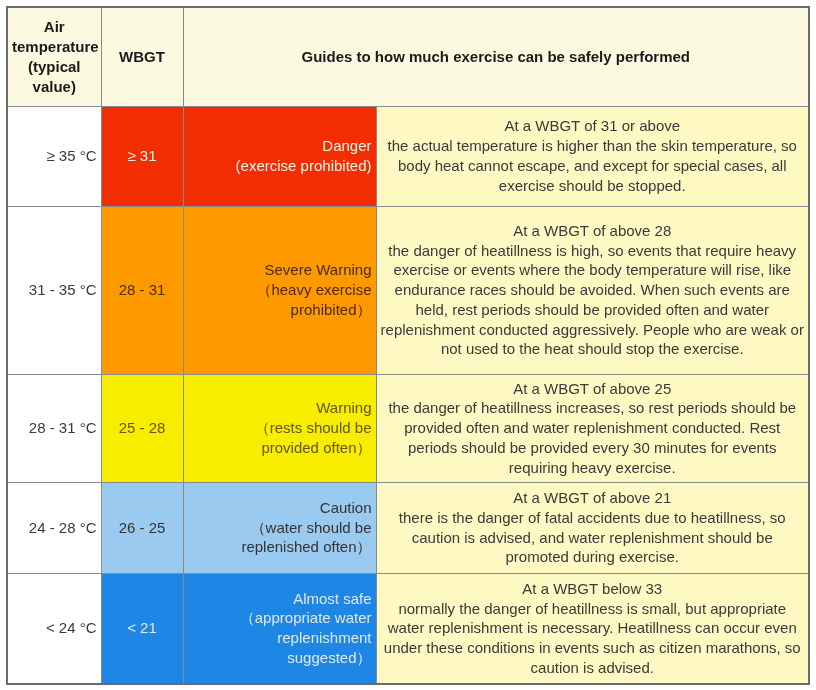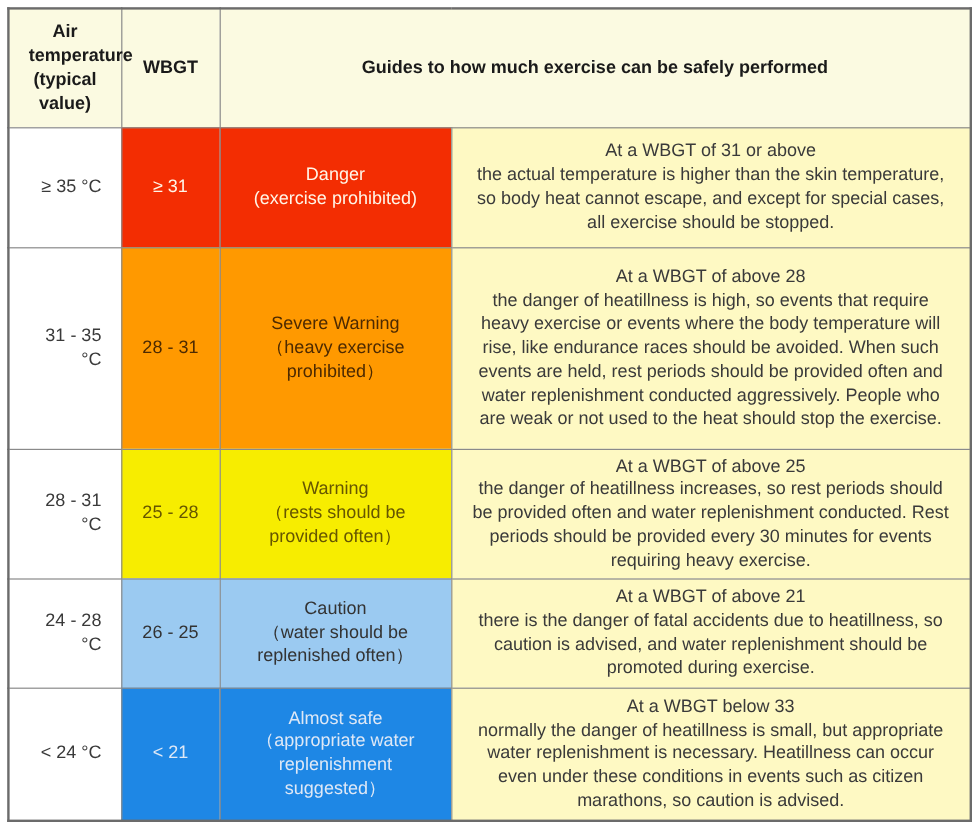--- a/index.html
+++ b/index.html
@@ -21,21 +21,21 @@
     width: 804px;
     border: 2px solid #6b6b6b;
     background: #ffffff;
   }
   table.wbgt td, table.wbgt th {
     border: 1px solid #8a8a8a;
     box-sizing: border-box;
     font-size: 15px;
     line-height: 1.32;
     vertical-align: middle;
-    padding: 2px 16px;
+    padding: 2px 4px;
   }
   col.c-temp  { width: 94px; }
   col.c-wbgt  { width: 82px; }
   col.c-level { width: 193px; }
   col.c-guide { width: auto; }
 
   tr.h-header { height: 99px; }
   tr.r0 { height: 100px; }
   tr.r1 { height: 168px; }
   tr.r2 { height: 108px; }
@@ -53,21 +53,21 @@
     background: #ffffff;
     color: #3a3a3a;
     text-align: right;
     margin-top: 10px;
   }
   td.wbgt {
     text-align: center;
     white-space: pre-line;
   }
   td.level {
-    text-align: center;
+    text-align: right;
     padding-left: 10px;
     padding-right: 6px;
     white-space: pre-line;
     margin-left: 16px;
   }
   td.guide {
     background: #fef9c3;
     color: #3a3a3a;
     vertical-align: top;
     text-align: center;

